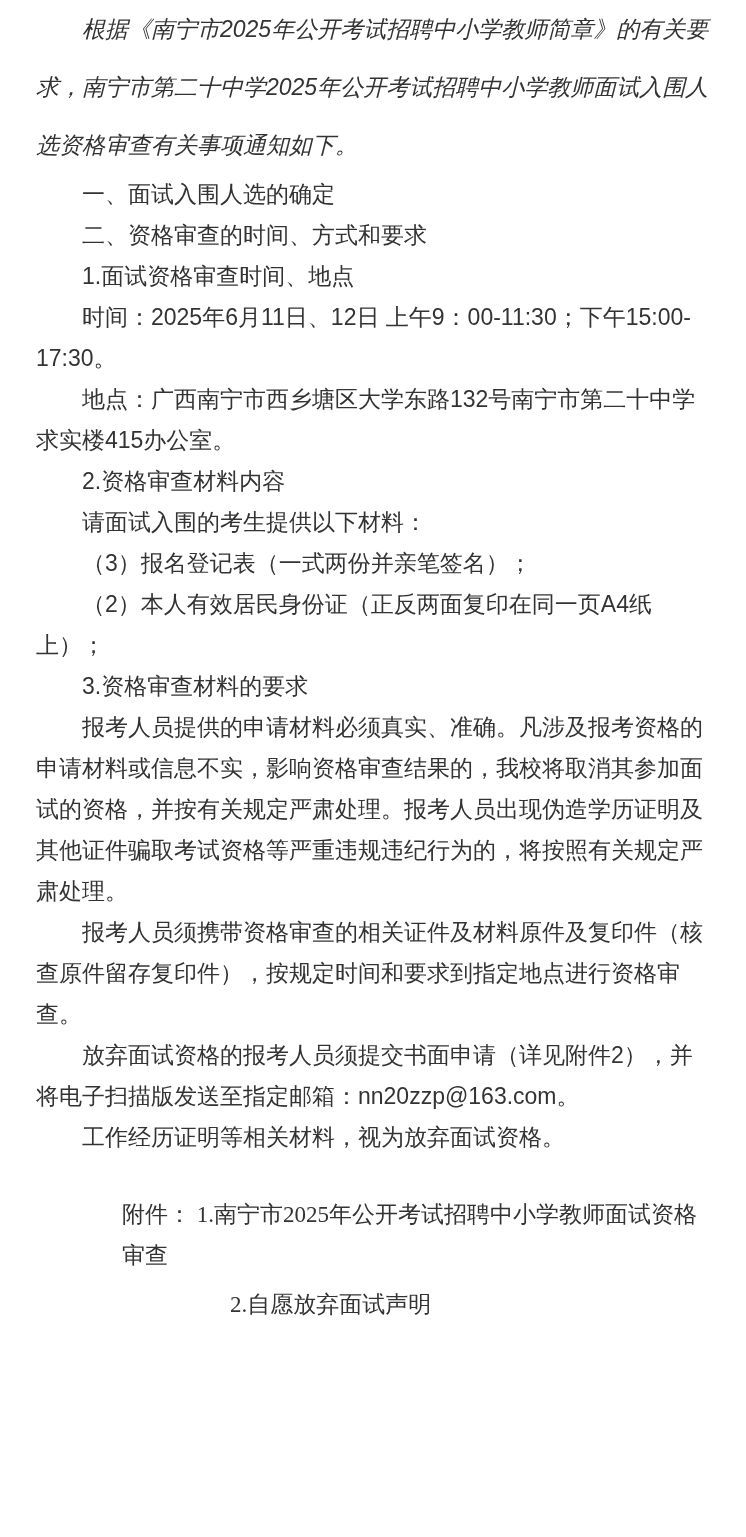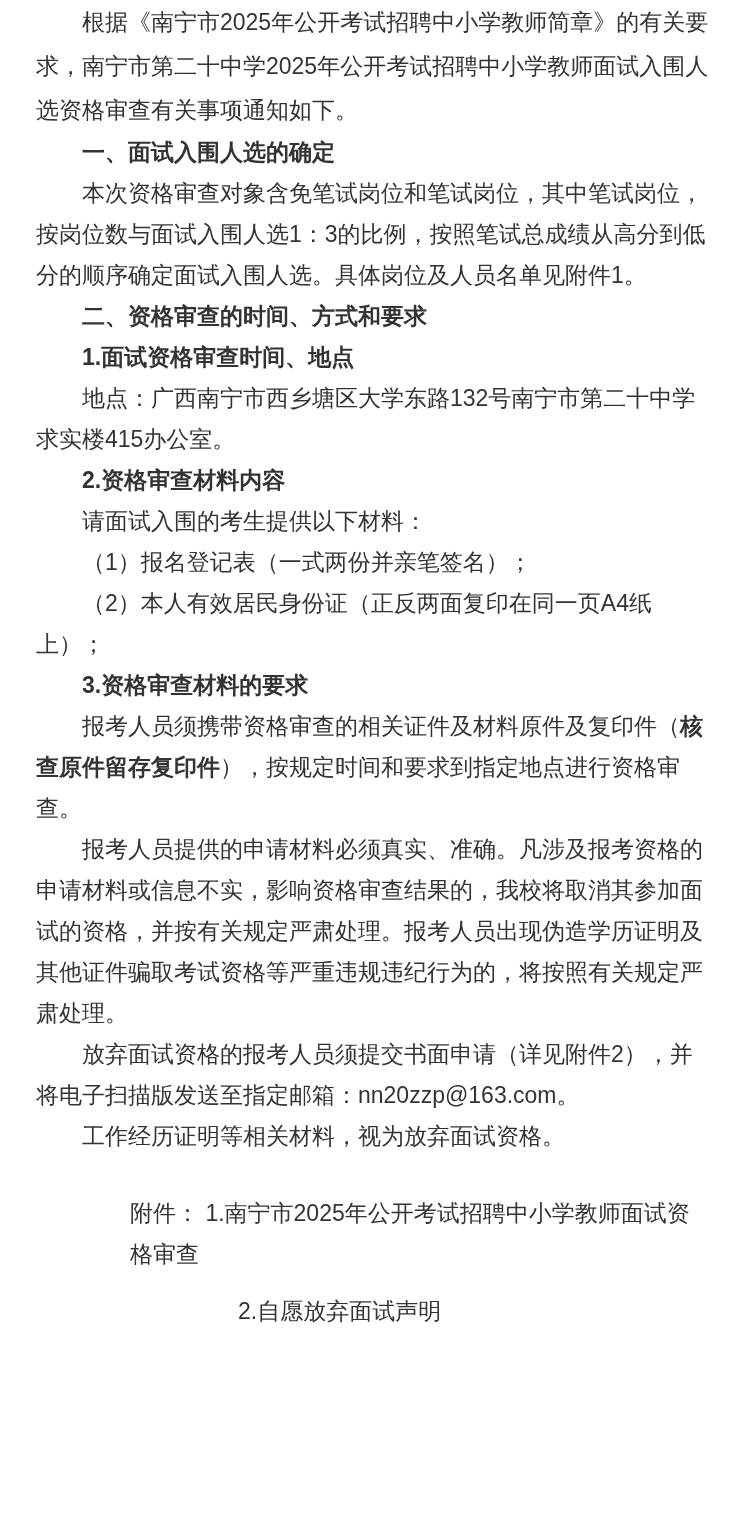--- a/index.html
+++ b/index.html
@@ -18,68 +18,70 @@
     color: #333333;
     line-height: 41px;
     overflow-wrap: break-word;
   }
   .para {
     margin: 0;
     text-indent: 2em;
     font-weight: normal;
   }
   .intro {
-    line-height: 44px;
+    line-height: 58px;
+    font-style: italic;
   }
   .bold {
-    font-weight: 700;
+    font-weight: 400;
   }
   .attachments {
     margin-top: 36px;
   }
   .att-line {
-    margin: 16px;
+    margin: 8px;
     padding-left: 78px;
+    font-family: Liberation Serif, serif;
   }
   .att-line.att-indent2 {
     padding-left: 186px;
   }
 </style>
 </head>
 <body>
 
 <div class="page">
 
   <p class="para intro">根据《南宁市2025年公开考试招聘中小学教师简章》的有关要求，南宁市第二十中学2025年公开考试招聘中小学教师面试入围人选资格审查有关事项通知如下。</p>
 
   <p class="para bold">一、面试入围人选的确定</p>
 
-  <p class="para">本次资格审查对象含免笔试岗位和笔试岗位，其中笔试岗位，按岗位数与面试入围人选1：3的比例，按照笔试总成绩从高分到低分的顺序确定面试入围人选。具体岗位及人员名单见附件1。</p>
 
   <p class="para bold">二、资格审查的时间、方式和要求</p>
 
   <p class="para bold">1.面试资格审查时间、地点</p>
 
+  <p class="para">时间：2025年6月11日、12日 上午9：00-11:30；下午15:00-17:30。</p>
 
   <p class="para">地点：广西南宁市西乡塘区大学东路132号南宁市第二十中学求实楼415办公室。</p>
 
   <p class="para bold">2.资格审查材料内容</p>
 
   <p class="para">请面试入围的考生提供以下材料：</p>
 
-  <p class="para">（1）报名登记表（一式两份并亲笔签名）；</p>
+  <p class="para">（3）报名登记表（一式两份并亲笔签名）；</p>
 
   <p class="para">（2）本人有效居民身份证（正反两面复印在同一页A4纸上）；</p>
 
 
   <p class="para bold">3.资格审查材料的要求</p>
 
+  <p class="para">报考人员提供的申请材料必须真实、准确。凡涉及报考资格的申请材料或信息不实，影响资格审查结果的，我校将取消其参加面试的资格，并按有关规定严肃处理。报考人员出现伪造学历证明及其他证件骗取考试资格等严重违规违纪行为的，将按照有关规定严肃处理。</p>
+
   <p class="para"><span>报考人员须携带资格审查的相关证件及材料原件及复印件（</span><span class="bold">核查原件留存复印件</span><span>），按规定时间和要求到指定地点进行资格审查。</span></p>
-
-  <p class="para">报考人员提供的申请材料必须真实、准确。凡涉及报考资格的申请材料或信息不实，影响资格审查结果的，我校将取消其参加面试的资格，并按有关规定严肃处理。报考人员出现伪造学历证明及其他证件骗取考试资格等严重违规违纪行为的，将按照有关规定严肃处理。</p>
 
   <p class="para">放弃面试资格的报考人员须提交书面申请（详见附件2），并将电子扫描版发送至指定邮箱：nn20zzp@163.com。</p>
 
   <p class="para">工作经历证明等相关材料，视为放弃面试资格。</p>
 
   <div class="attachments">
     <p class="att-line">附件： 1.南宁市2025年公开考试招聘中小学教师面试资格审查</p>
     <p class="att-line att-indent2">2.自愿放弃面试声明</p>
   </div>
 

